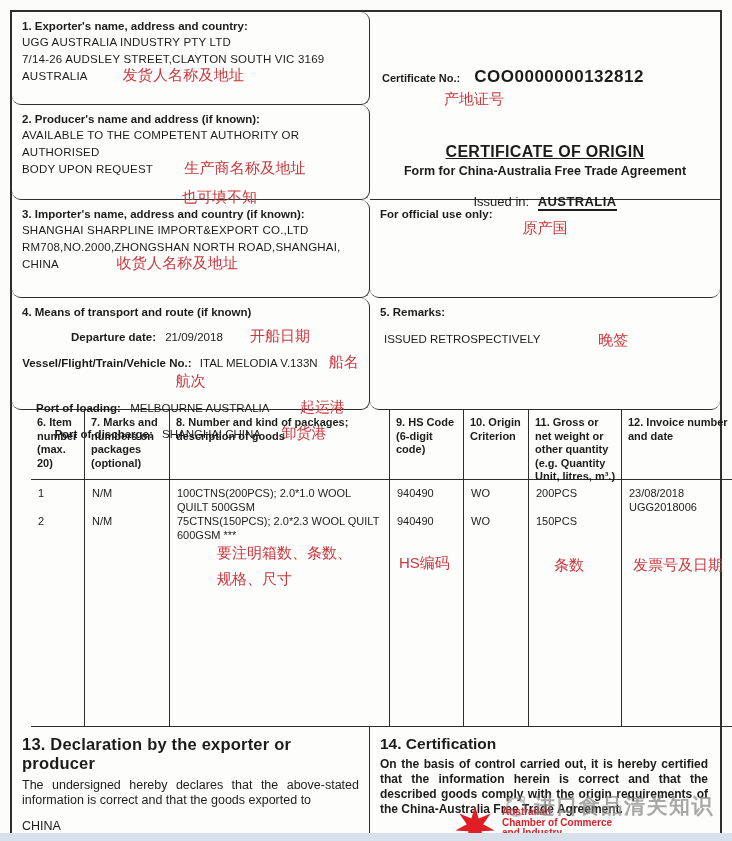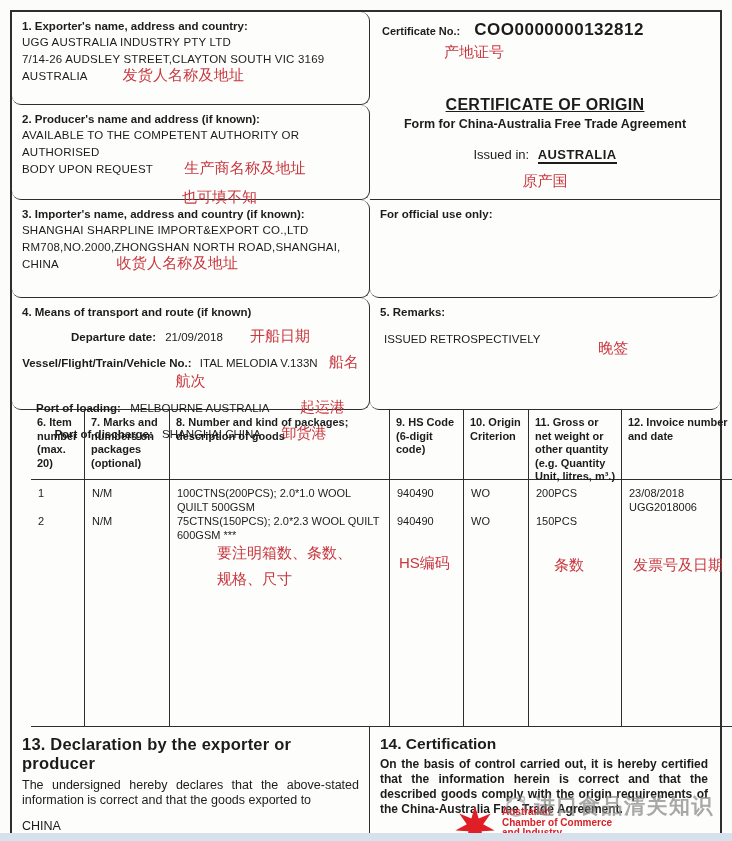--- a/index.html
+++ b/index.html
@@ -12,38 +12,38 @@
     overflow: hidden;
   }
   .form {
     position: absolute; left: 10px; top: 10px; width: 712px;
     border: 2px solid #2e2e2e; border-bottom: 0;
     background: #fdfdfc;
   }
   .top-grid { display: grid; grid-template-columns: 358px 350px; grid-template-rows: 93px 95px 98px 112px; }
   .cell { border-right: 1.5px solid #2e2e2e; border-bottom: 1.5px solid #2e2e2e; padding: 7px 10px; border-radius: 9px; }
   .cell.right { border-right: 0; }
-  .cert-cell { grid-column: 2; grid-row: 1 / 3; border-bottom: 1.5px solid #2e2e2e; padding: 8px 12px; }
+  .cert-cell { grid-column: 2; grid-row: 1 / 3; border-bottom: 1.5px solid #2e2e2e; padding: 8px 12px; margin-top: 47px; }
   .box-label { font-weight: bold; font-size: 11.5px; line-height: 15px; }
   .line { font-size: 11.5px; line-height: 16.5px; letter-spacing: 0.2px; }
   .ann { color: #c8373e; font-size: 15px; }
   .cert-row { display: flex; align-items: baseline; }
   .cert-no-label { font-weight: bold; font-size: 11px; }
   .cert-no-value { font-weight: bold; font-size: 17px; margin-left: 14px; letter-spacing: 0.5px; }
   .cert-ann { margin: 3px 0 0 62px; }
   .cert-title { text-align: center; font-weight: bold; font-size: 16px; margin-top: 34px; letter-spacing: 0.3px; text-decoration: underline; }
   .cert-subtitle { text-align: center; font-weight: bold; font-size: 12.5px; margin-top: 3px; }
   .issued-row { text-align: center; font-size: 13px; margin-top: 16px; }
   .issued-value { font-weight: bold; border-bottom: 2px solid #1c1c1c; margin-left: 5px; letter-spacing: 0.4px; }
   .issued-ann { text-align: center; margin-top: 10px; }
   .b2-ann2 { margin: 10px 0 0 160px; }
   .b4-row { margin-top: 7px; font-size: 11.5px; text-align: center; }
   .b4-label { font-weight: bold; }
   .b5-value { font-size: 11.5px; margin-top: 9px; padding-left: 4px; }
-  .b5-ann { margin-left: 55px; position: relative; top: 10px; }
+  .b5-ann { margin-left: 55px; position: relative; top: 2px; }
   .tbl-head, .tbl-body { display: grid; grid-template-columns: 54px 85px 220px 74px 65px 93px 117px; padding-left: 19px; }
   .th { border-right: 1.5px solid #2e2e2e; border-bottom: 1.5px solid #2e2e2e; padding: 6px 5px 4px 6px;
         font-weight: bold; font-size: 11px; line-height: 13.5px; height: 70px; }
   .th:last-child, .td:last-child { border-right: 0; }
   .td { border-right: 1.5px solid #2e2e2e; border-bottom: 1.5px solid #2e2e2e; padding: 6px 4px 4px 7px;
         font-size: 11px; line-height: 14px; height: 247px; }
   .td .r { min-height: 28px; }
   .goods-ann { margin: 0 0 0 40px; line-height: 26px; font-family: Liberation Mono, monospace; }
   .hs-ann { margin: 14px 0 0 2px; }
   .qty-ann { margin: 16px 0 0 18px; }

